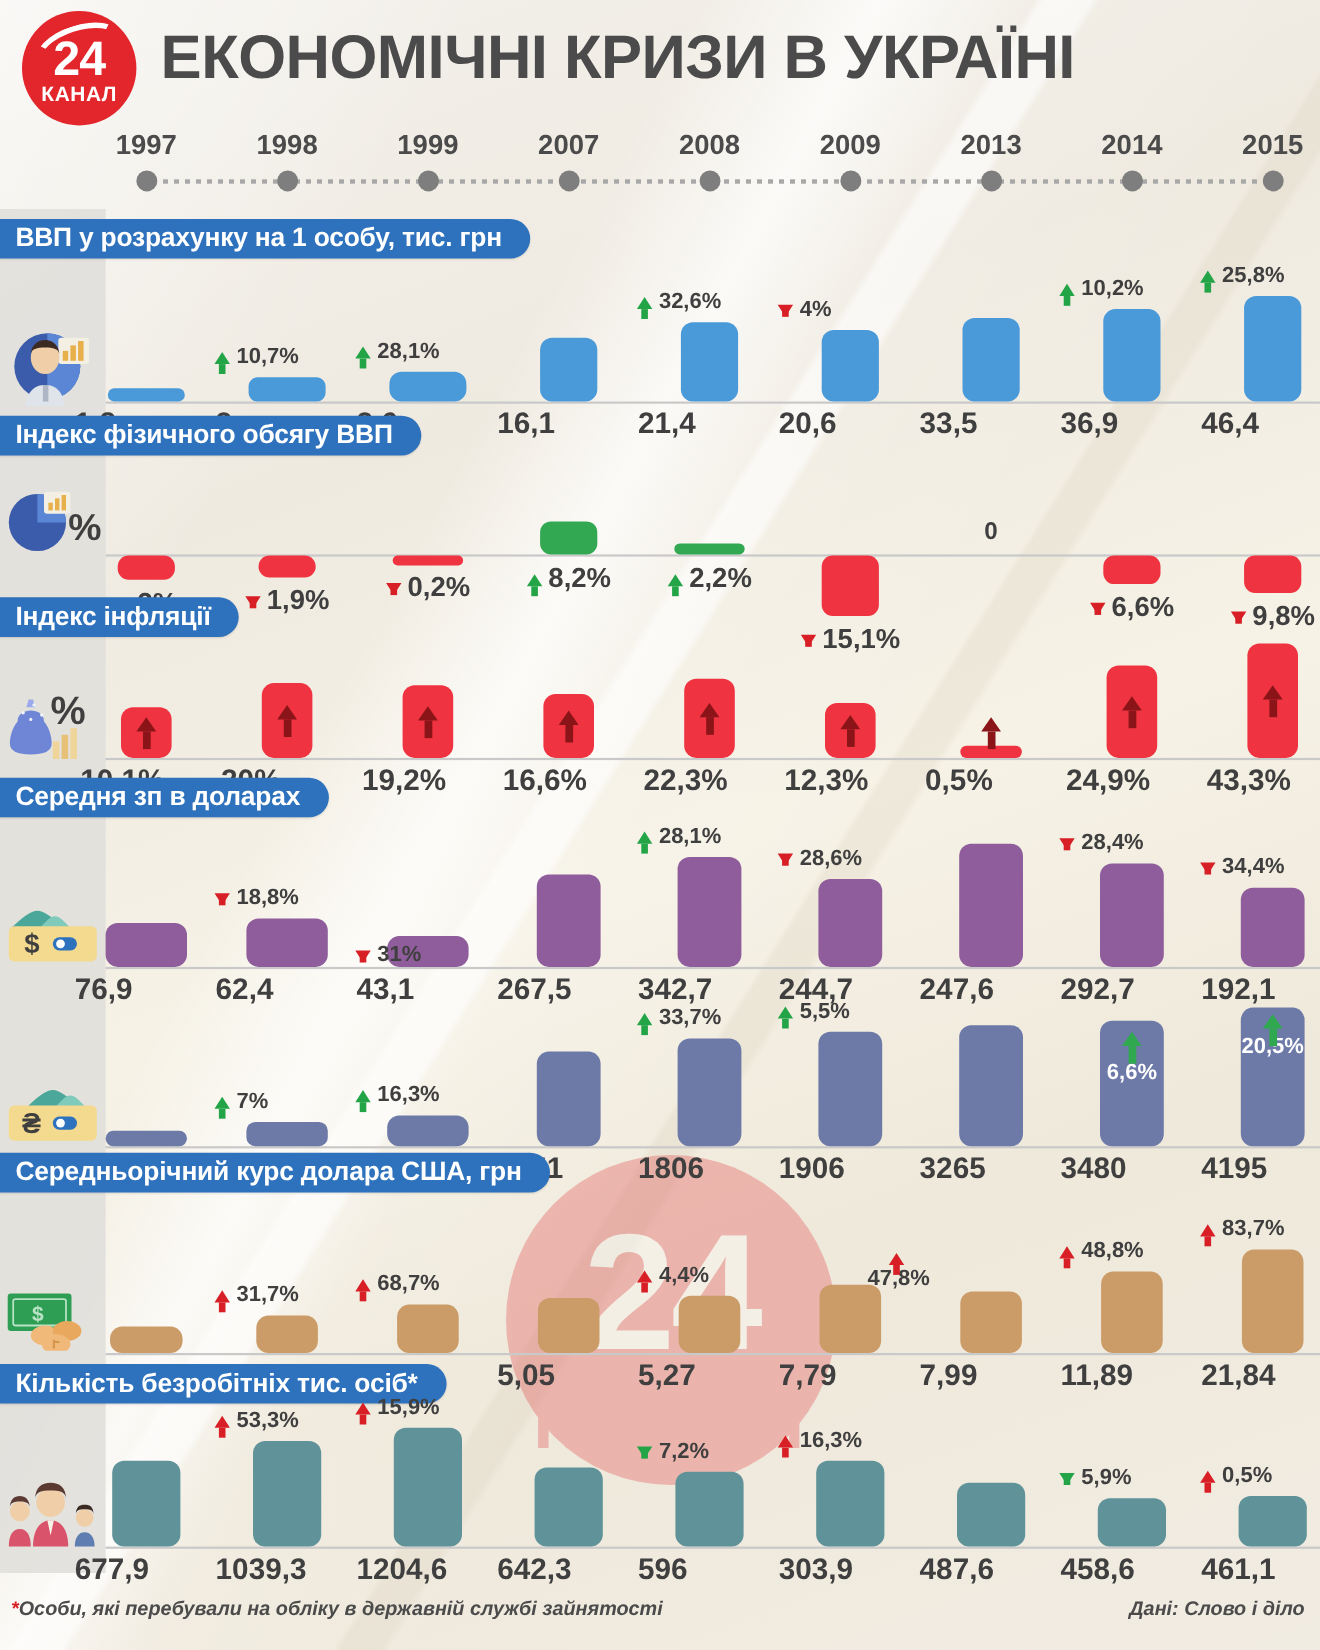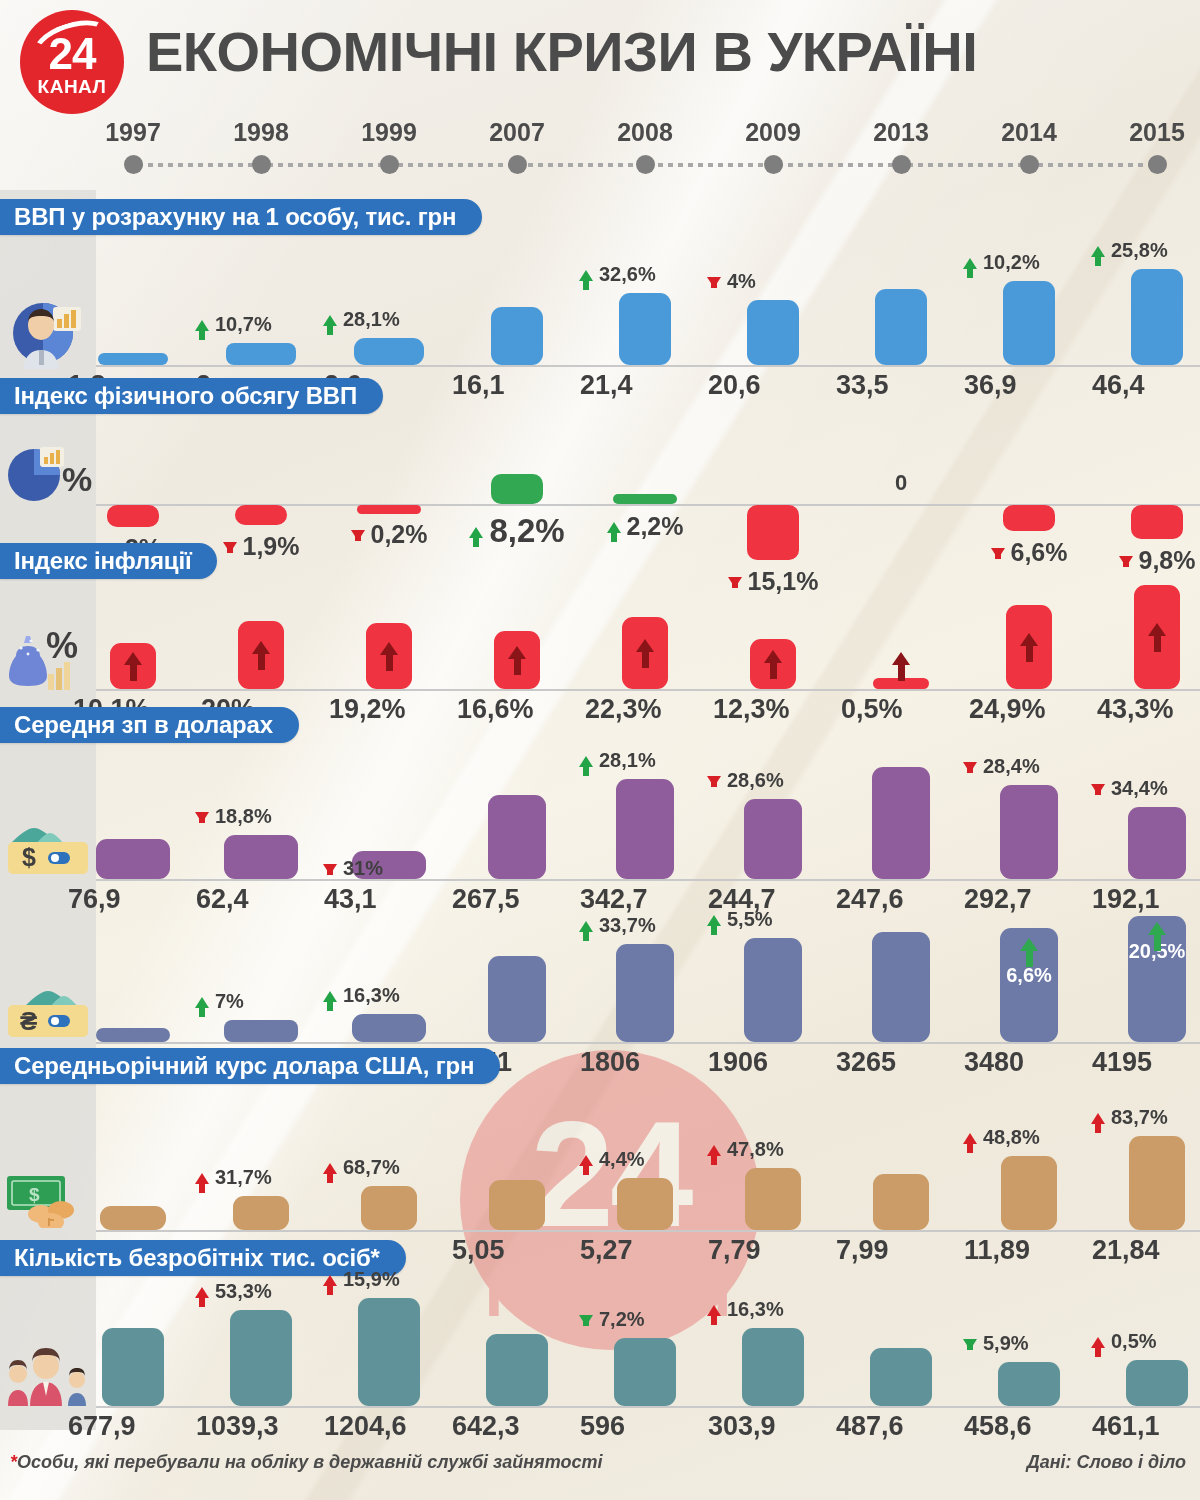--- a/index.html
+++ b/index.html
@@ -333,21 +333,21 @@
             <div class="col" style="left: 293px; top: 0px; height: 160px;"></div>
             <div class="bar" style="position: absolute; width: 64px; height: 9px; left: 261px; top: 91px; background: rgb(239, 51, 64); border-radius: 5px;"></div>
             <div class="delta" style="left: 183px; top: 106px; font-size: 25px; font-weight: 800;">
               <span class="arrow-wrap">
                 <span class="arrow down"></span>
               </span>
               <span>0,2%</span>
             </div>
             <div class="col" style="left: 421px; top: 0px; height: 160px;"></div>
             <div class="bar" style="position: absolute; width: 52px; height: 30px; left: 395px; top: 60px; background: rgb(51, 168, 82); border-radius: 10px;"></div>
-            <div class="delta" style="left: 311px; top: 98px; font-size: 33px; font-weight: 800;">
+            <div class="delta" style="left: 311px; top: 98px; font-size: 25px; font-weight: 800;">
               <span class="arrow-wrap">
                 <span class="arrow up"></span>
               </span>
               <span>8,2%</span>
             </div>
             <div class="col" style="left: 549px; top: 0px; height: 160px;"></div>
             <div class="bar" style="position: absolute; width: 64px; height: 10px; left: 517px; top: 80px; background: rgb(51, 168, 82); border-radius: 5px;"></div>
             <div class="delta" style="left: 439px; top: 98px; font-size: 25px; font-weight: 800;">
               <span class="arrow-wrap">
                 <span class="arrow up"></span>
@@ -680,21 +680,21 @@
             <div class="vlabel" style="position: absolute; width: 130px; left: 484px; top: 152px;">5,27</div>
             <div class="delta" style="left: 483px; width: 220px; justify-content: flex-start; top: 64px;">
               <span class="arrow-wrap">
                 <span class="arrow up red"></span>
               </span>
               <span>4,4%</span>
             </div>
             <div class="col" style="left: 677px; top: 0px; height: 178px;"></div>
             <div class="bar" style="position: absolute; width: 56px; height: 62px; left: 649px; top: 84px; border-radius: 11px; background: rgb(203, 156, 104);"></div>
             <div class="vlabel" style="position: absolute; width: 130px; left: 612px; top: 152px;">7,79</div>
-            <div class="delta" style="left: 611px; width: 220px; justify-content: flex-start; top: 54px;">
+            <div class="delta" style="left: 611px; width: 220px; justify-content: flex-start; top: 54px; flex-direction: column;">
               <span class="arrow-wrap">
                 <span class="arrow up red"></span>
               </span>
               <span>47,8%</span>
             </div>
             <div class="col" style="left: 805px; top: 0px; height: 178px;"></div>
             <div class="bar" style="position: absolute; width: 56px; height: 56px; left: 777px; top: 90px; border-radius: 11px; background: rgb(203, 156, 104);"></div>
             <div class="vlabel" style="position: absolute; width: 130px; left: 740px; top: 152px;">7,99</div>
             <div class="col" style="left: 933px; top: 0px; height: 178px;"></div>
             <div class="bar" style="position: absolute; width: 56px; height: 74px; left: 905px; top: 72px; border-radius: 11px; background: rgb(203, 156, 104);"></div>

